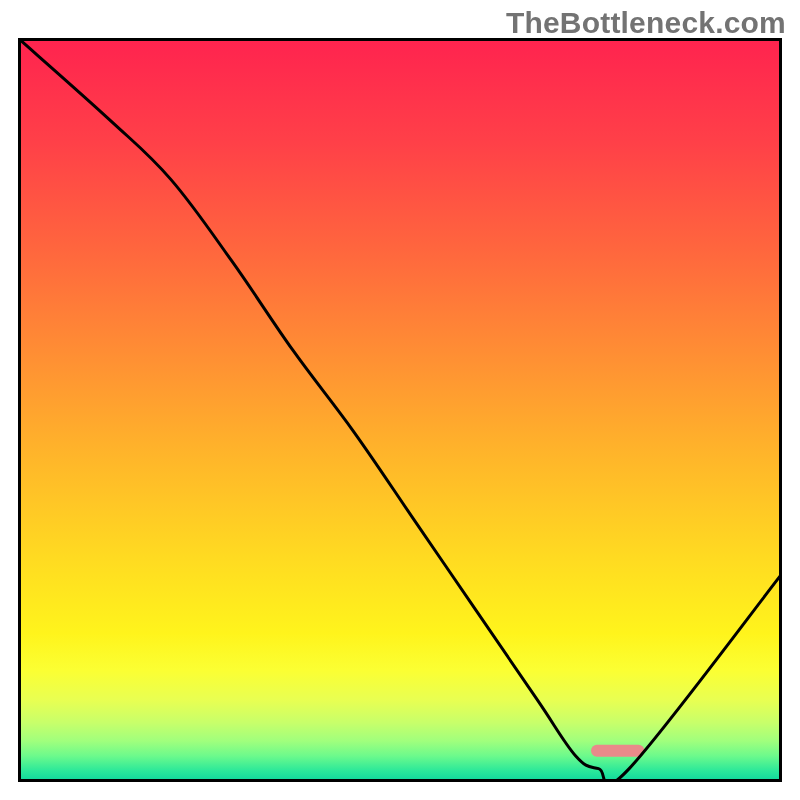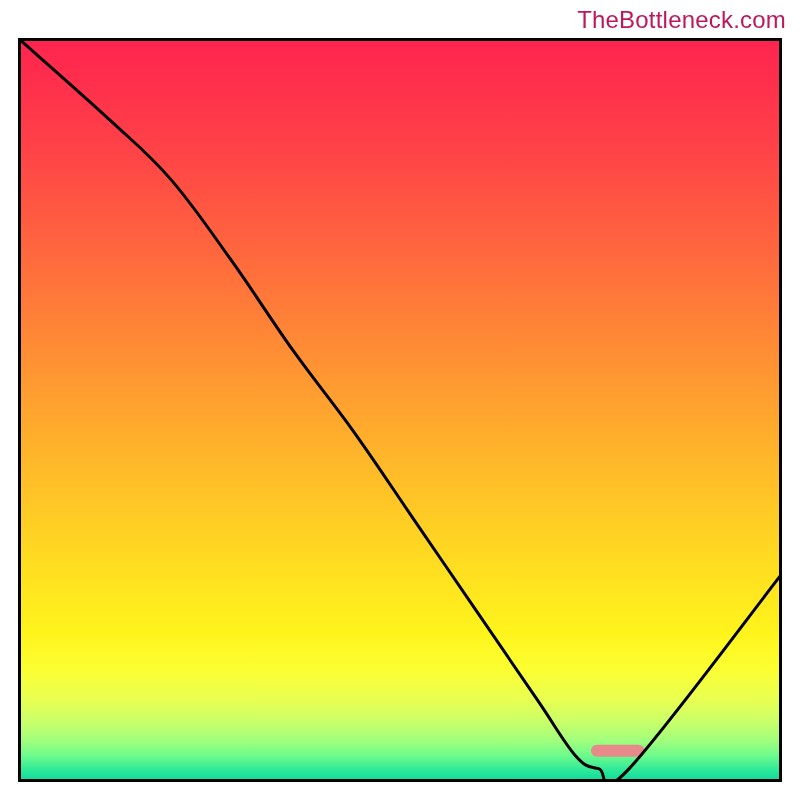--- a/index.html
+++ b/index.html
@@ -12,23 +12,23 @@
   }
   .wrap {
     position: relative;
     width: 800px;
     height: 800px;
   }
   .watermark {
     position: absolute;
     top: 6px;
     right: 14px;
-    font-size: 24px;
-    font-weight: normal;
-    color: #be185d;
+    font-size: 30px;
+    font-weight: bold;
+    color: #737373;
     letter-spacing: 0.2px;
     user-select: none;
   }
   .plot {
     position: absolute;
     left: 18px;
     top: 38px;
     width: 764px;
     height: 744px;
   }

